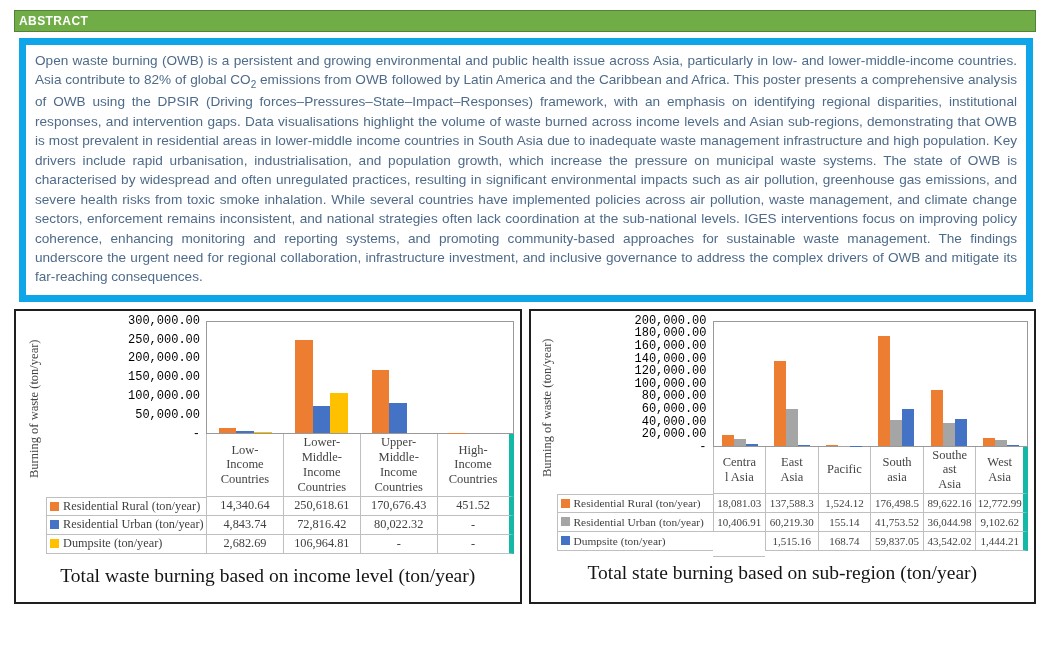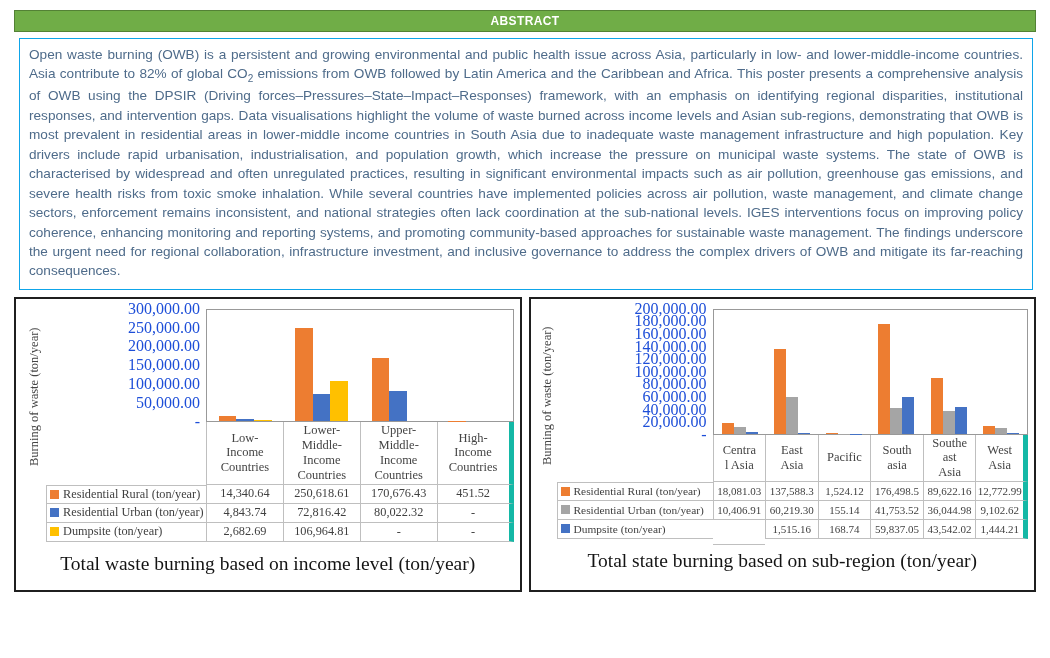--- a/index.html
+++ b/index.html
@@ -13,27 +13,27 @@
 
   
   .title {
     text-align: center; font-size: 25px; font-weight: bold;
     color: #4A8A34; margin: 6px 0 10px 0; letter-spacing: 0.2px;
   }
 
   
   .abstract-bar {
     background: #70AD47; border: 1px solid #538135;
-    color: #ffffff; text-align: center; font-weight: bold;
-    font-size: 12px; letter-spacing: 0.4px; padding: 3px 17px;
+    color: #ffffff; text-align: left; font-weight: bold;
+    font-size: 12px; letter-spacing: 0.4px; padding: 3px 4px;
   }
 
   
   .abstract-box {
-    border: 1px solid #0ea5e9; margin: 6px 3px 7px 5px;
+    border: 7px solid #0ea5e9; margin: 6px 3px 7px 5px;
     padding: 6px 9px 8px 9px;
     color: #4E6B8A; font-size: 13.6px; line-height: 1.43;
     text-align: justify;
   }
   .abstract-box sub { font-size: 10px; }
 
   
   .charts-row { display: flex; gap: 7px; }
   .panel {
     width: 509px; height: 295px; border: 2px solid #1f1f1f;
@@ -47,21 +47,21 @@
   .ylab {
     grid-column: 1; grid-row: 1 / span 2;
     writing-mode: vertical-rl; transform: rotate(180deg);
     display: flex; align-items: center; justify-content: center;
     font-family: "Liberation Serif", serif; font-size: 12.5px; color: #444;
   }
   .yticks {
     grid-column: 2; grid-row: 1;
     display: flex; flex-direction: column; justify-content: space-between;
     align-items: flex-end; padding-right: 6px;
-    font-family: Liberation Serif, serif; font-size: 16px; color: #1d4ed8;
+    font-family: Liberation Mono, monospace; font-size: 12px; color: #000000;
   }
   .yticks .tick { height: 0; display: flex; align-items: center; }
 
   .plot {
     grid-column: 3 / -1; grid-row: 1;
     border: 1px solid #999; display: flex; align-items: stretch;
   }
   .group { flex: 1; display: flex; align-items: flex-end; justify-content: center; }
   .bar { width: 23%; }
 

